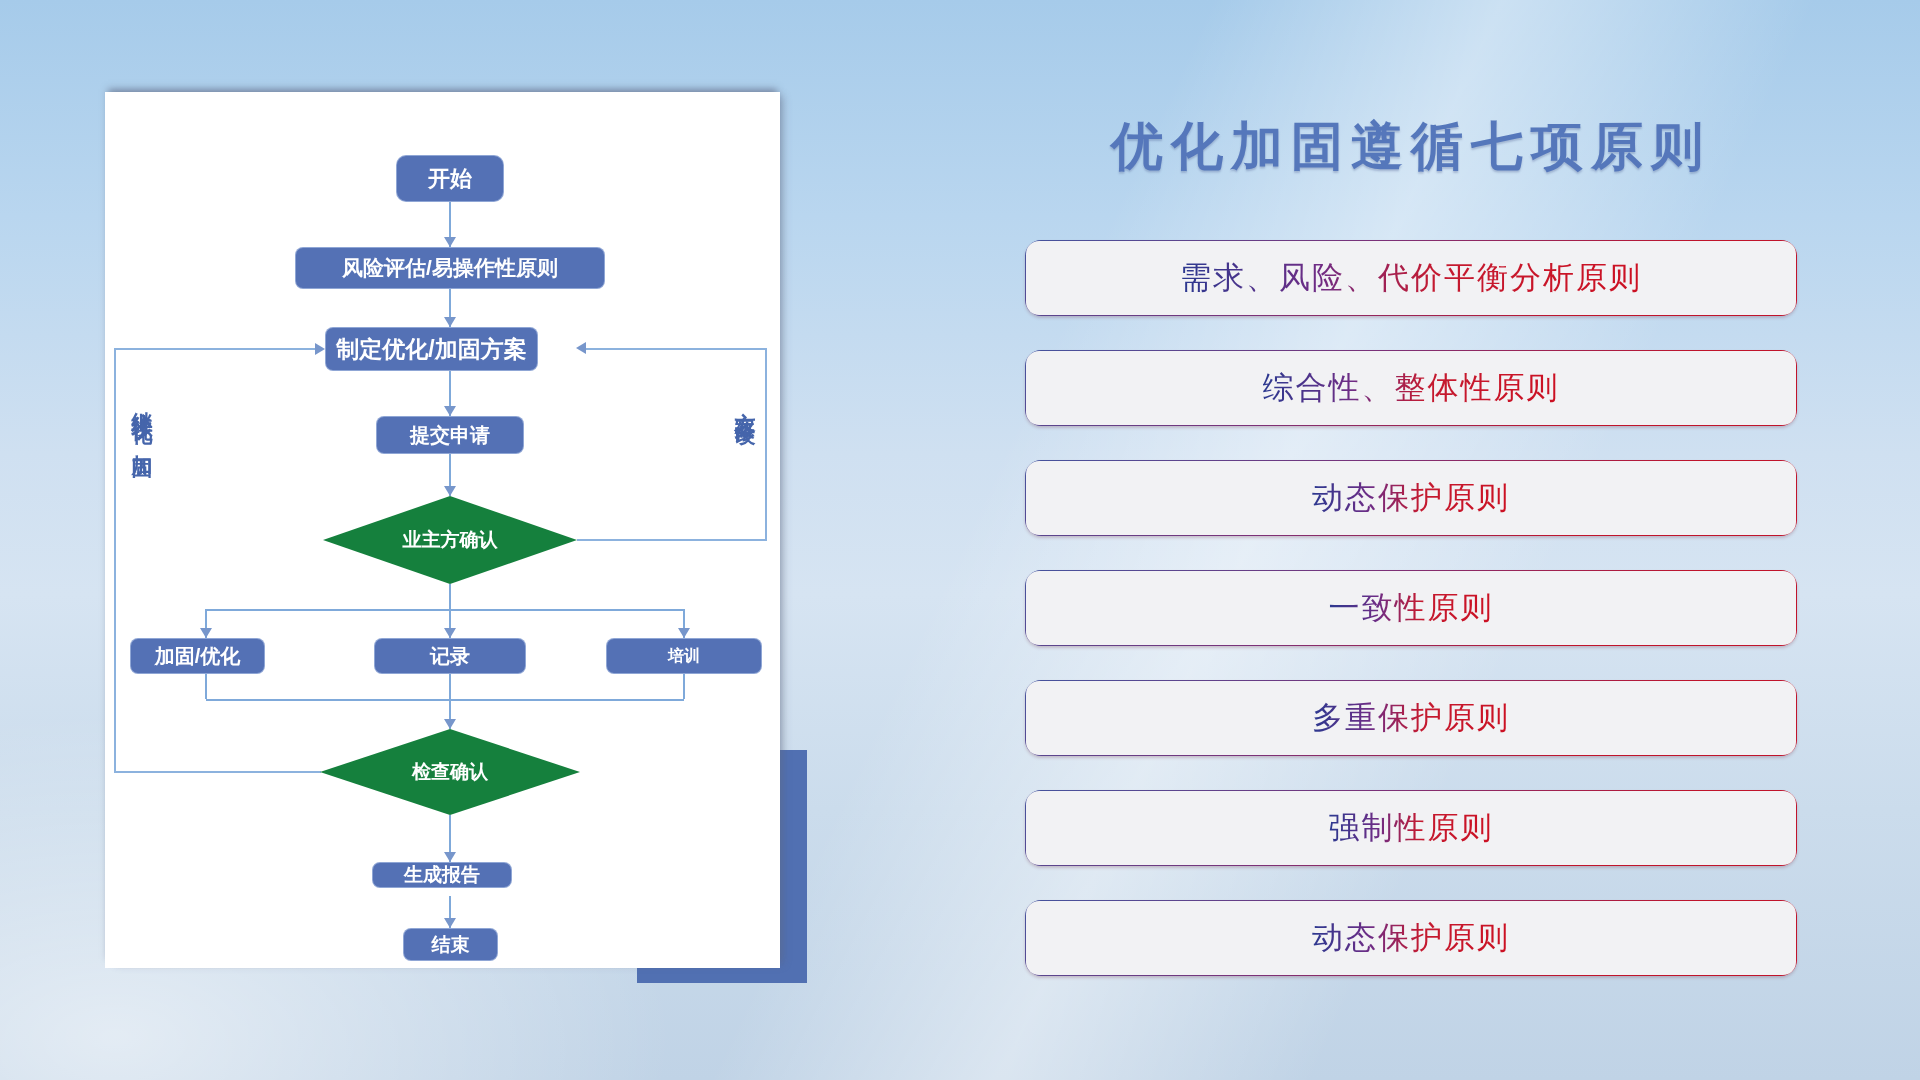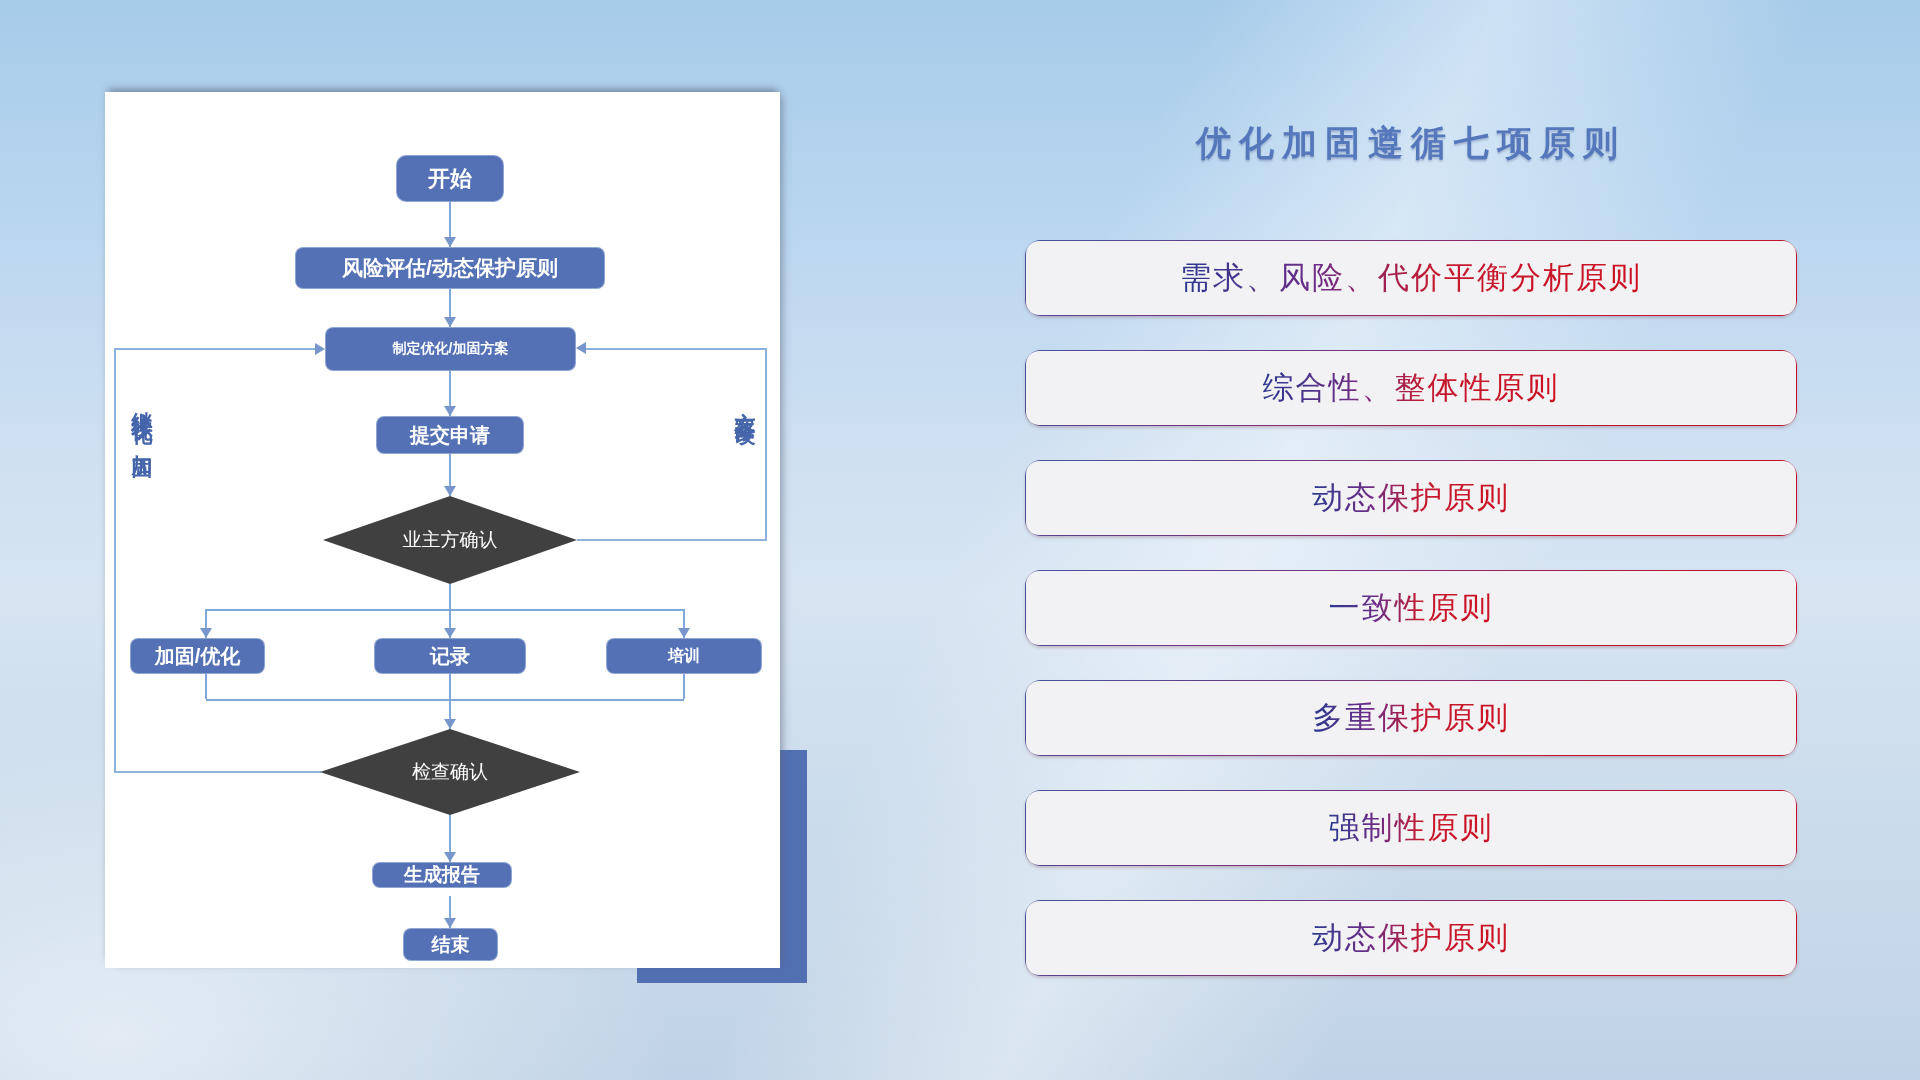--- a/index.html
+++ b/index.html
@@ -14,38 +14,38 @@
   
   .card-shadow-rect{position:absolute;left:637px;top:750px;width:170px;height:233px;
     background:#5170b2;z-index:1;}
   .card{position:absolute;left:105px;top:92px;width:675px;height:876px;background:#ffffff;z-index:2;
     box-shadow:0 -6px 7px -3px rgba(95,105,130,.65), 7px 0 8px -4px rgba(95,105,130,.45);}
 
   .node{position:absolute;display:flex;align-items:center;justify-content:center;
     background:#5471b5;color:#ffffff;font-weight:bold;border:1px solid rgba(150,172,216,.9);
     box-sizing:border-box;border-radius:8px;}
   .diamond{position:absolute;display:flex;align-items:center;justify-content:center;
-    background:#404040;color:#fff;font-weight:normal;
+    background:#15803d;color:#fff;font-weight:bold;
     clip-path:polygon(50% 0,100% 50%,50% 100%,0 50%);}
 
   .line{position:absolute;background:#7fa9da;}
   .line.rail{background:#8cb2de;}
   .arrow-down{position:absolute;width:0;height:0;border-left:6px solid transparent;
     border-right:6px solid transparent;border-top:10px solid #7796cb;}
   .arrow-right{position:absolute;width:0;height:0;border-top:6px solid transparent;
     border-bottom:6px solid transparent;border-left:10px solid #7796cb;}
   .arrow-left{position:absolute;width:0;height:0;border-top:6px solid transparent;
     border-bottom:6px solid transparent;border-right:10px solid #7796cb;}
 
   .vlabel{position:absolute;writing-mode:vertical-rl;text-orientation:upright;
     color:#4565ab;font-weight:bold;font-size:21px;letter-spacing:4px;line-height:1.05;}
 
   
-  .panel-title{position:absolute;left:1025px;top:120px;width:772px;text-align:center;
-    font-size:35px;font-weight:800;letter-spacing:8px;color:#5577bb;
+  .panel-title{position:absolute;left:1025px;top:112px;width:772px;text-align:center;
+    font-size:52px;font-weight:800;letter-spacing:8px;color:#5577bb;
     text-shadow:0 2px 2px rgba(70,85,140,.30);}
   .principles{position:absolute;left:1025px;top:240px;width:772px;
     display:flex;flex-direction:column;gap:34px;}
   .p-box{height:76px;border-radius:16px;padding:1px;box-sizing:border-box;
     background:linear-gradient(150deg,#44549e 0%,#7c3178 40%,#c0142b 75%,#c0142b 100%);
     box-shadow:0 2px 3px rgba(120,60,80,.25);}
   .p-box-inner{width:100%;height:100%;border-radius:13px;background:#f2f2f4;
     display:flex;align-items:center;justify-content:center;}
   .p-text{font-size:31px;letter-spacing:2px;
     background:linear-gradient(90deg,#2c3990 0%,#6f2c85 30%,#c41a30 55%,#cc1022 100%);
@@ -103,23 +103,23 @@
     <div class="line rail" style="left:472px;top:447px;width:188px;height:2px"></div>
     <div class="line rail" style="left:660px;top:257px;width:2px;height:192px"></div>
     <div class="line rail" style="left:481px;top:256px;width:181px;height:2px"></div>
     <div class="arrow-left" style="left:471px;top:250px"></div>
 
     <div class="vlabel" style="left:26px;top:303px">继续优化/加固</div>
     <div class="vlabel" style="left:629px;top:303px">方案修改</div>
 
     <div class="node" style="left:291px;top:63px;width:108px;height:47px;font-size:22px;border-radius:10px">开始</div>
 
-    <div class="node" style="left:190px;top:155px;width:310px;height:42px;font-size:21px">风险评估/动态保护原则</div>
+    <div class="node" style="left:190px;top:155px;width:310px;height:42px;font-size:21px">风险评估/易操作性原则</div>
 
-    <div class="node" style="left:220px;top:235px;width:251px;height:44px;font-size:14px">制定优化/加固方案</div>
+    <div class="node" style="left:220px;top:235px;width:213px;height:44px;font-size:23px">制定优化/加固方案</div>
 
     <div class="node" style="left:271px;top:324px;width:148px;height:38px;font-size:20px">提交申请</div>
 
     <div class="diamond" style="left:218px;top:404px;width:254px;height:88px;font-size:19px">业主方确认</div>
 
     <div class="node" style="left:25px;top:546px;width:135px;height:36px;font-size:20px">加固/优化</div>
 
     <div class="node" style="left:269px;top:546px;width:152px;height:36px;font-size:20px">记录</div>
 
     <div class="node" style="left:501px;top:546px;width:156px;height:36px;font-size:16px">培训</div>

